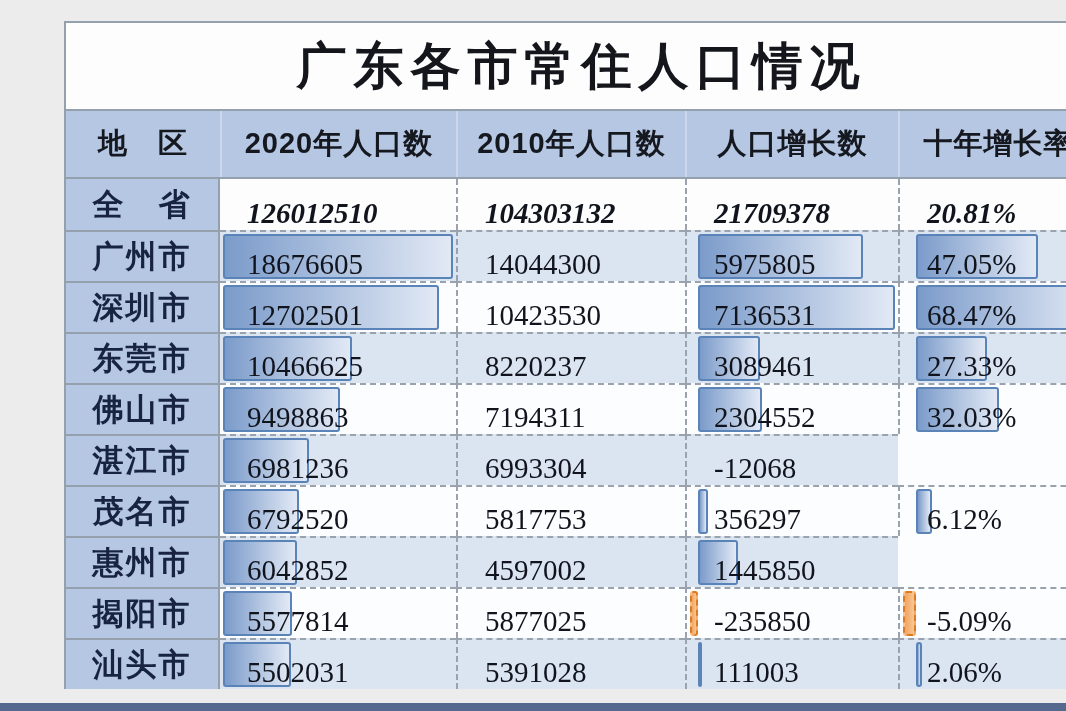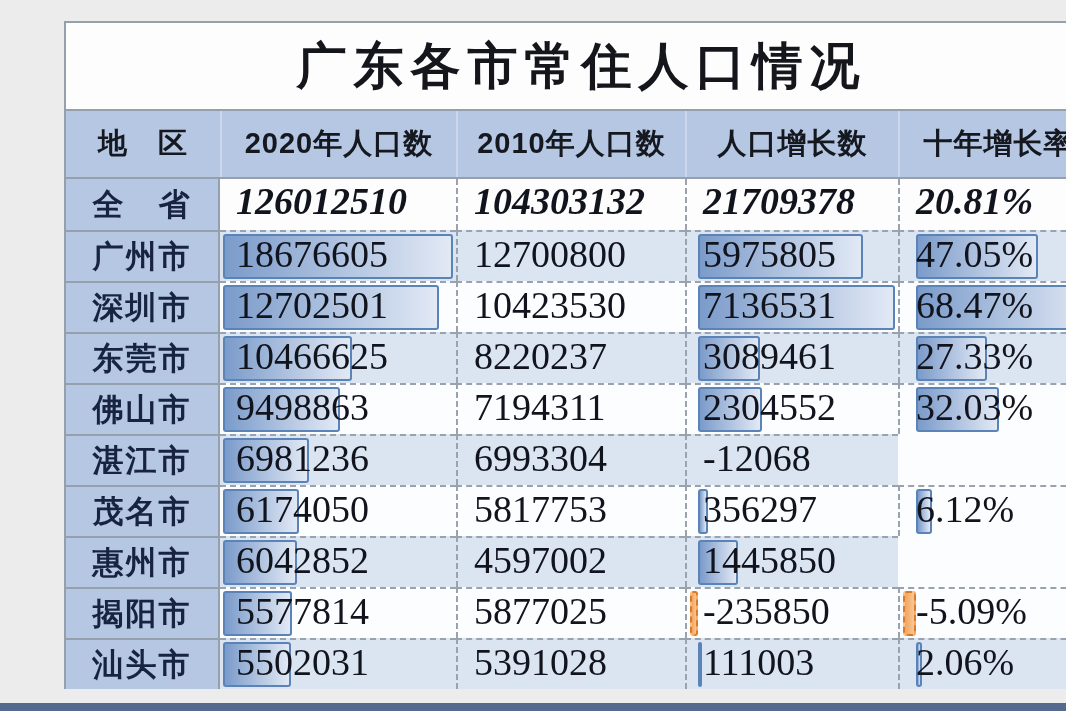--- a/index.html
+++ b/index.html
@@ -36,22 +36,22 @@
   .hcell.sep{ border-left:2px solid #ccd7ea; }
   .trow{ height:51px; }
   .region-cell{
     background:var(--header-fill,#b5c7e3);
     border-right:2px solid var(--solid-border,#95a0ad);
     display:flex; align-items:center; justify-content:center;
     font-size:31px; font-weight:600; color:var(--region-text,#17233f);
     letter-spacing:2px;
   }
   .data-cell{
-    position:relative; display:flex; align-items:flex-start;
-    padding-left:16px; font-size:38px; color:var(--body-text,#11141d);
+    position:relative; display:flex; align-items:flex-end;
+    padding-left:27px; font-size:29px; color:var(--body-text,#11141d);
     overflow:hidden;
   }
   .data-cell span{ position:relative; z-index:1; }
   .trow .region-cell{ border-top:2px solid var(--solid-border,#95a0ad); }
   .trow .data-cell{ border-top:2px dashed var(--dashed-border,#9aa2ae); }
   .trow.first .region-cell{ border-top:none; }
   .trow.first .data-cell{ border-top:none; }
   .data-cell.vsep{ border-left:2px dashed var(--dashed-border,#9aa2ae); }
   .r-prov .data-cell{ background:#fdfdfe; font-style:italic; font-weight:600; }
   .r-alt .data-cell{ background:var(--alt-row-fill,#dbe5f2); }
@@ -108,21 +108,21 @@
         </div>
         <div class="row trow r-alt">
           <div class="region-cell">广州市</div>
           <div class="data-cell">
             <div class="barbox">
               <div class="bar pos" style="left: 0%; width: 100%;"></div>
             </div>
             <span>18676605</span>
           </div>
           <div class="data-cell vsep">
-            <span>12700800</span>
+            <span>14044300</span>
           </div>
           <div class="data-cell vsep">
             <div class="barbox">
               <div class="bar pos" style="left: 4.024%; width: 80.366%;"></div>
             </div>
             <span>5975805</span>
           </div>
           <div class="data-cell vsep">
             <div class="barbox">
               <div class="bar pos" style="left: 6.92%; width: 63.961%;"></div>
@@ -216,21 +216,21 @@
           <div class="data-cell vsep">
             <span>-12068</span>
           </div>
         </div>
         <div class="row trow r-white">
           <div class="region-cell">茂名市</div>
           <div class="data-cell">
             <div class="barbox">
               <div class="bar pos" style="left: 0%; width: 33.058%;"></div>
             </div>
-            <span>6174050</span>
+            <span>6792520</span>
           </div>
           <div class="data-cell vsep">
             <span>5817753</span>
           </div>
           <div class="data-cell vsep">
             <div class="barbox">
               <div class="bar pos" style="left: 4.024%; width: 4.792%;"></div>
             </div>
             <span>356297</span>
           </div>

